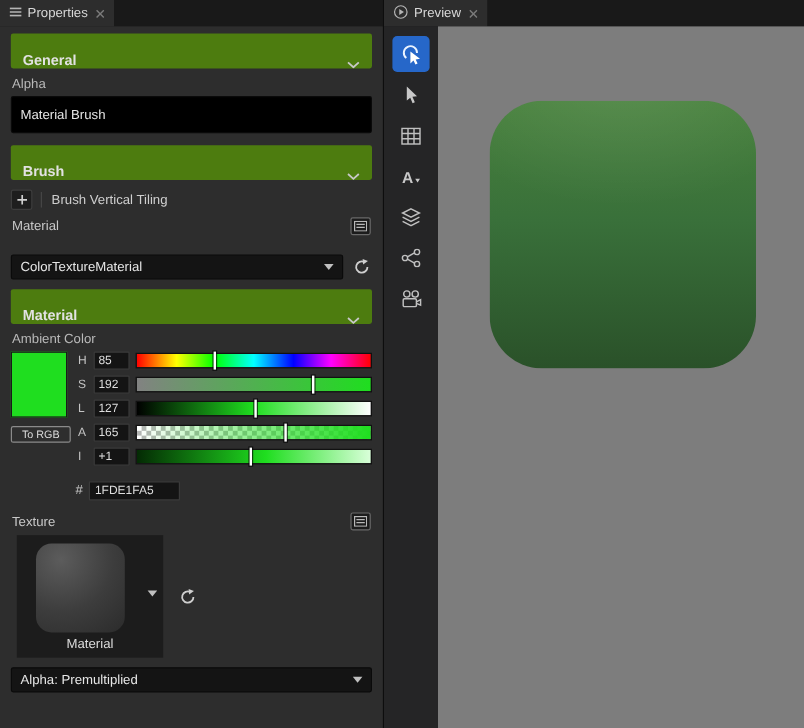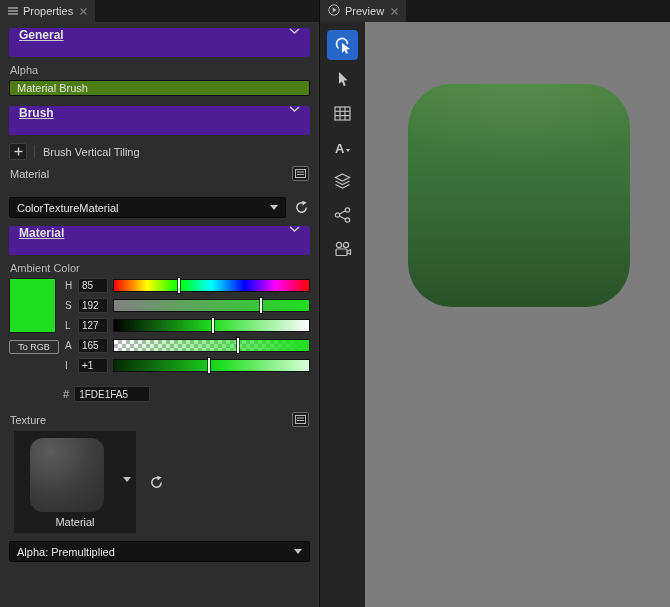--- a/index.html
+++ b/index.html
@@ -17,30 +17,30 @@
   .left-pane { width: 320px; display: flex; flex-direction: column; border-right: 1px solid #0d0d0d; }
   .tabbar { height: 22px; background: #191919; display: flex; align-items: stretch; flex-shrink: 0; }
   .tab { display: flex; align-items: center; gap: 5px; padding: 0 8px; font-size: 11px; color: #9a9a9a; cursor: default; }
   .tab.active { background: #2d2d2d; color: #d8d8d8; }
   .x-icon { width: 7px; height: 7px; display: inline-block; opacity: .55; margin-left: 2px; }
   .x-icon svg { display: block; }
 
   .panel-body { flex: 1; background: #2d2d2d; padding: 6px 9px 0 9px; overflow: hidden; }
 
   .section-header {
-    height: 29px; background: #4c1d95; border-radius: 2px;
-    display: flex; align-items: flex-start; justify-content: space-between;
-    padding: 0 10px; margin-bottom: 7px; text-decoration: underline;
+    height: 29px; background: #4d7c0f; border-radius: 2px;
+    display: flex; align-items: flex-end; justify-content: space-between;
+    padding: 0 10px; margin-bottom: 7px;
   }
   .section-header .title { font-size: 12px; font-weight: bold; color: #e2e2e2; }
   .chev-down svg { display: block; }
 
   .field-label { color: #b9b9b9; margin: 2px 1px 4px 1px; }
   .text-input {
-    width: 100%; height: 16px; background: #4d7c0f; border: 1px solid #0a0a0a;
+    width: 100%; height: 31px; background: #000000; border: 1px solid #0a0a0a;
     border-radius: 2px; color: #e6e6e6; font-size: 11px; padding: 0 7px;
     font-family: "Liberation Sans", sans-serif; outline: none;
   }
   .spacer-10 { height: 10px; } .spacer-8 { height: 8px; }
 
   .tiling-row { display: flex; align-items: center; height: 19px; margin-bottom: 5px; }
   .plus-btn {
     width: 18px; height: 17px; background: #1e1e1e; border: 1px solid #3d3d3d; border-radius: 2px;
     display: flex; align-items: center; justify-content: center; cursor: pointer;
   }

